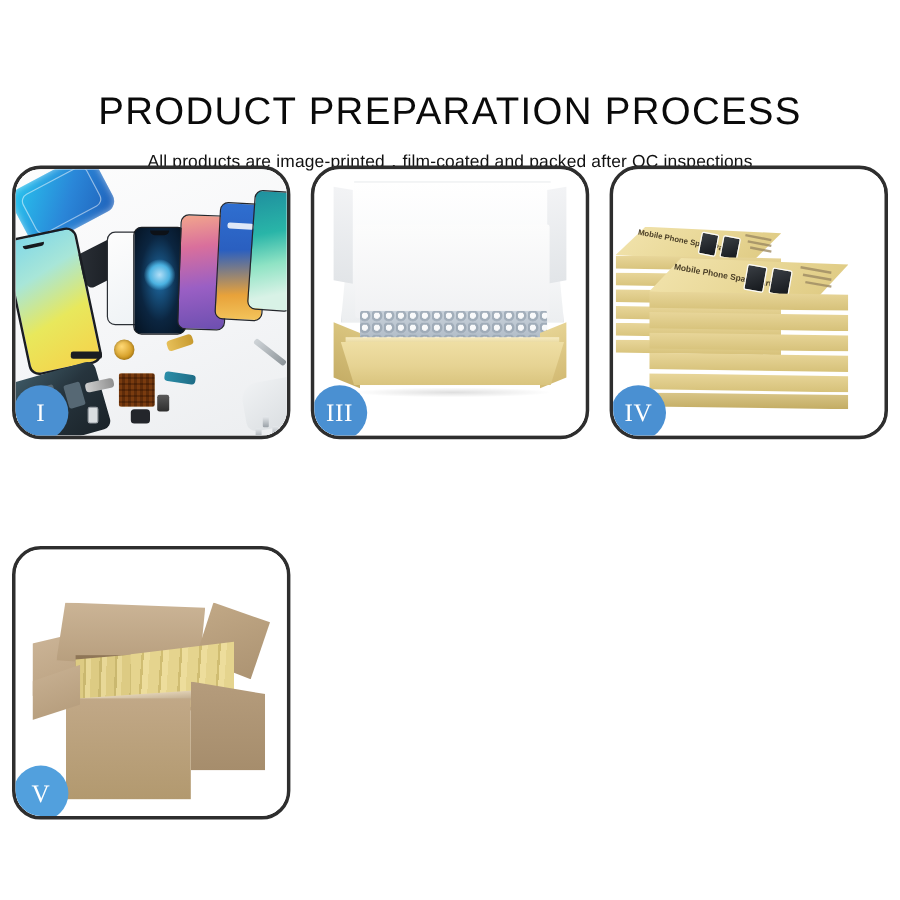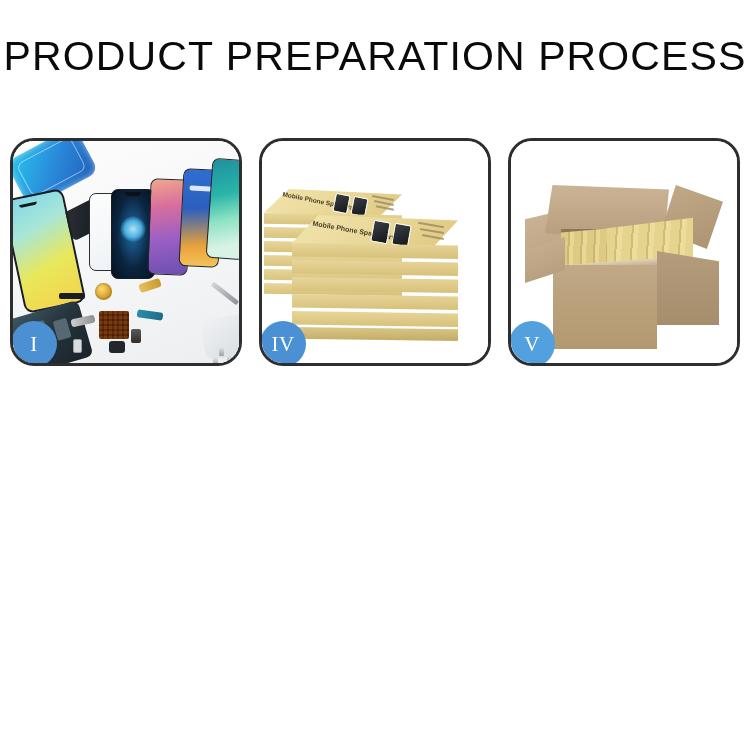--- a/index.html
+++ b/index.html
@@ -8,22 +8,22 @@
     background: #ffffff;
     font-family: "Liberation Sans", sans-serif;
     overflow: hidden;
   }
   .page { position: relative; width: 750px; height: 750px; background: #fff; }
 
   
   .header { position: absolute; top: 0; left: 0; width: 750px; height: 122px;
             display: flex; flex-direction: column; align-items: center;
             justify-content: flex-start; padding-top: 36px; }
-  .title { font-size: 41px; font-weight: 400; color: #0a0a0a;
-           letter-spacing: 1.1px; white-space: nowrap; line-height: 1; }
+  .title { font-size: 32px; font-weight: 400; color: #0a0a0a;
+           letter-spacing: 1.1px; white-space: nowrap; line-height: 1; margin-top: 40px; }
   .subtitle { font-size: 14.5px; font-weight: 400; color: #111;
               letter-spacing: 0.15px; white-space: nowrap; margin-top: 17px; }
 
   
   .grid { position: absolute; top: 138px; left: 10px;
           width: 730px; height: 545px;
           display: grid; grid-template-columns: repeat(3, 232px);
           grid-template-rows: repeat(2, 228px);
           column-gap: 17px; row-gap: 89px; }
 
@@ -236,20 +236,21 @@
   .c6-bg { position:absolute; left:10px; top:12px; width:206px; height:48px;
       background: linear-gradient(180deg,#f7f8f9,#fdfdfd); }
 </style>
 </head>
 <body>
 
 <div class="page">
 
   <div class="header">
     <div class="title">PRODUCT PREPARATION PROCESS</div>
+    <div class="subtitle">All products are image-printed，film-coated and packed after QC inspections</div>
   </div>
 
   <div class="grid">
 
     <div class="panel panel-i">
       <div class="scene">
         <div class="p1-bg"></div>
 
         <div class="p1-blue"></div>
         <div class="ph p1-blackchip"></div>
@@ -282,20 +283,35 @@
         <div class="prt prt-hand"></div>
         <div class="prt prt-tool"></div>
         <div class="scr" style="left:206px;top:206px;"></div>
         <div class="scr" style="left:214px;top:214px;"></div>
         <div class="scr" style="left:200px;top:216px;"></div>
       </div>
       <div class="badge">I</div>
     </div>
 
 
+    <div class="panel panel-iii">
+      <div class="scene">
+        <div class="b3-lid"></div>
+        <div class="b3-lidtab-l"></div>
+        <div class="b3-lidtab-r"></div>
+        <div class="b3-foam"></div>
+        <div class="b3-bub"></div>
+        <div class="b3-flapL"></div>
+        <div class="b3-flapR"></div>
+        <div class="b3-rim"></div>
+        <div class="b3-front"></div>
+        <div class="b3-shadow"></div>
+      </div>
+      <div class="badge">III</div>
+    </div>
 
     <div class="panel panel-iv">
       <div class="scene">
 
         <div class="bx" style="left:2px;top:48px;width:138px;height:30px;">
           <div class="bx-top" style="clip-path:polygon(18% 0%,100% 18%,82% 100%,0% 78%);"></div>
           <span class="lbl" style="left:18px;top:9px;font-size:6.5px;transform:rotate(11deg);">Mobile Phone Spare Parts</span>
           <div class="phimg" style="left:70px;top:5px;width:15px;height:19px;transform:rotate(11deg);"></div>
           <div class="phimg" style="left:88px;top:8px;width:15px;height:19px;transform:rotate(11deg);"></div>
           <div class="specln" style="left:108px;top:8px;width:22px;transform:rotate(11deg);"></div>

